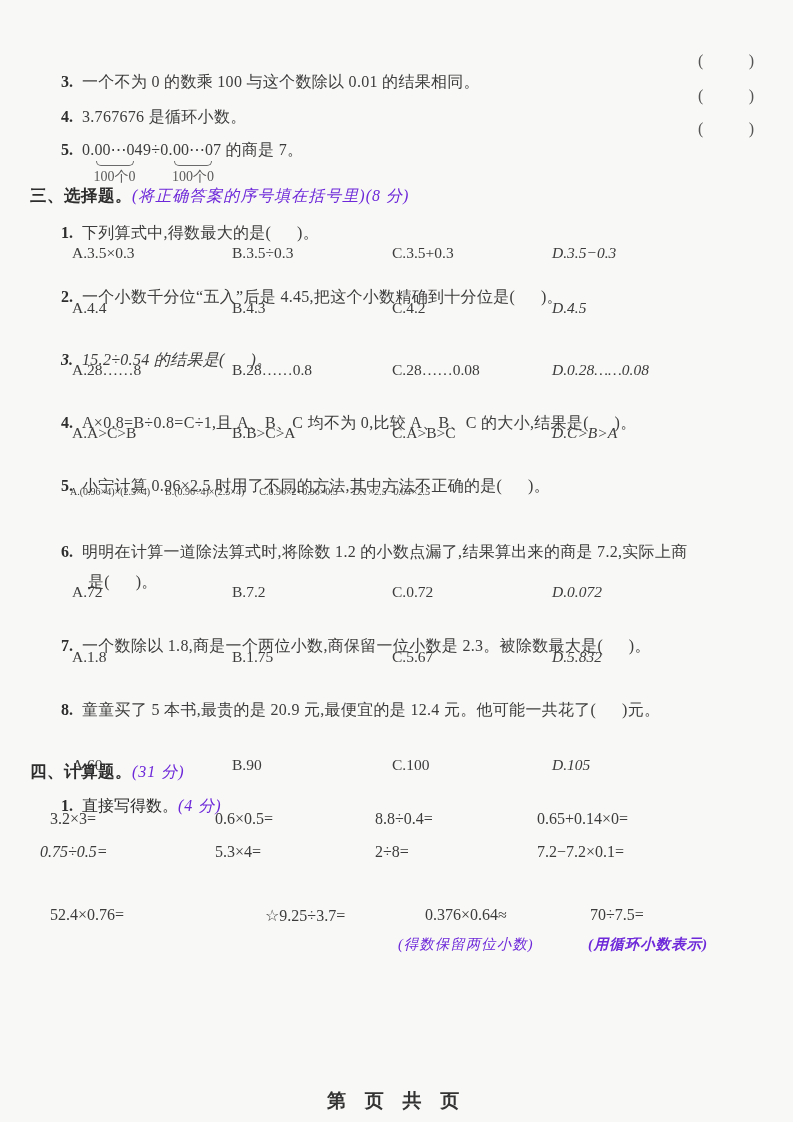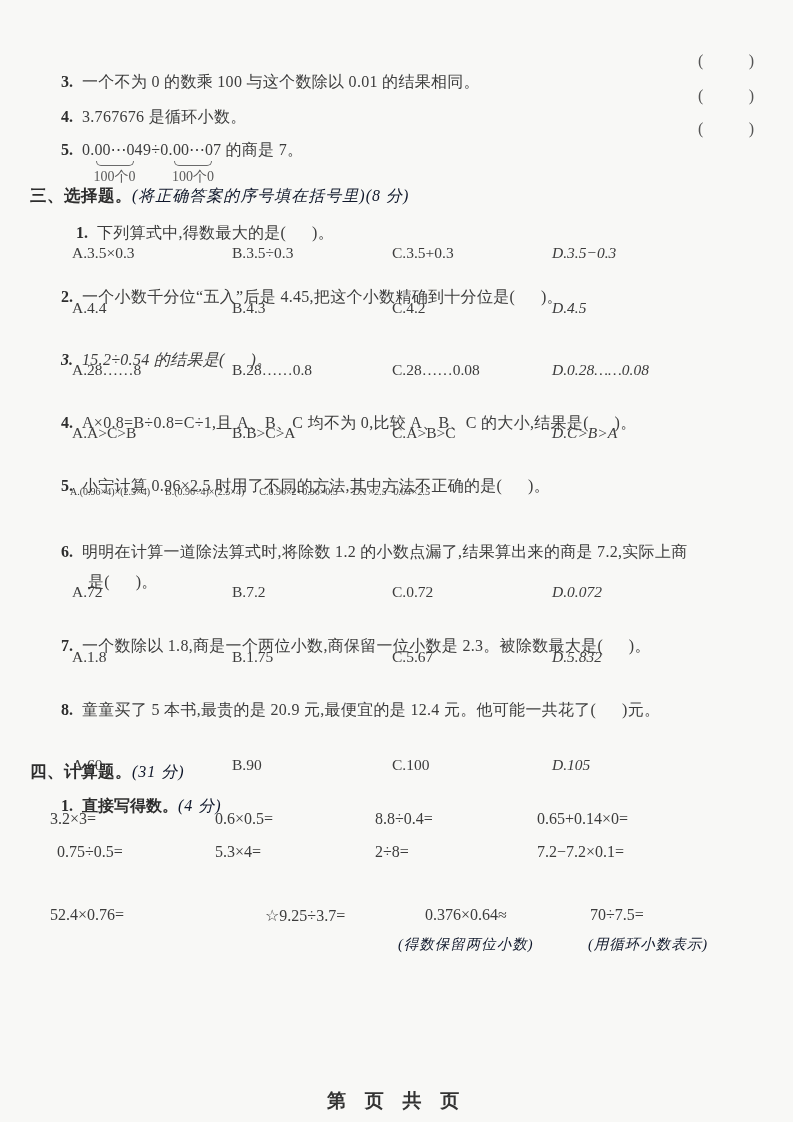--- a/index.html
+++ b/index.html
@@ -10,34 +10,34 @@
   }
   #page{
     position:relative;width:793px;height:1122px;overflow:hidden;
     background:#f8f8f6;
     color:#3c3c3c;
   }
   .line{position:absolute;font-size:16px;line-height:1.25;white-space:pre-wrap;}
   .qnum{font-weight:bold;color:#2e2e2e;margin-right:9px;}
   .stem{letter-spacing:.3px;}
   .heading-title{font-weight:bold;font-size:16.5px;color:#2d2d2d;letter-spacing:.5px;margin-top:8px;}
-  .kaiti{font-style:italic;color:#0f172a;letter-spacing:1px;}
+  .kaiti{font-style:italic;color:#6d28d9;letter-spacing:1px;}
   .opts{position:absolute;left:72px;width:700px;display:flex;font-size:15.5px;}
   .opts .opt{width:160px;flex:0 0 160px;white-space:pre;}
   .opts .opt:last-child{width:auto;flex:1 0 auto;font-style:italic;}
   .opts.tight{left:70px;width:715px;font-size:10px;}
   .opts.tight .opt{width:auto;flex:0 0 auto;margin-right:15px;}
   .tf-bracket{position:absolute;left:698px;width:56px;display:flex;justify-content:space-between;font-size:16px;color:#555;}
   .ub{position:relative;display:inline-block;}
   .ub-brace{position:absolute;left:1px;right:1px;top:100%;height:4px;
     border:1px solid #6a6a6a;border-top:none;border-radius:0 0 7px 7px;margin-top:1px;}
   .ub-label{position:absolute;top:100%;margin-top:8px;left:50%;transform:translateX(-50%);
     font-size:14px;color:#5a5a5a;white-space:nowrap;letter-spacing:0;}
   .cell{position:absolute;white-space:pre;font-size:16px;}
-  .sub-title{font-weight:bold;color:#2d2d2d;}
+  .sub-title{font-weight:normal;color:#2d2d2d;}
   .footer{position:absolute;top:1088px;left:0;width:100%;text-align:center;
     font-size:19px;font-weight:bold;color:#333;letter-spacing:7px;}
 </style>
 </head>
 <body>
 
 <div id="page">
 
   <div class="line" style="top:52px;left:45px;">
     <span class="qnum">3.</span><span class="stem">一个不为 0 的数乘 100 与这个数除以 0.01 的结果相同。</span>
@@ -60,21 +60,21 @@
   </div>
   <div class="tf-bracket" style="top:120px;">
     <span>(</span>
       <span>)</span>
   </div>
 
   <div class="line" style="top:166px;left:14px;">
     <span class="heading-title">三、选择题。</span><span class="kaiti">(将正确答案的序号填在括号里)(8 分)</span>
   </div>
 
-  <div class="line" style="top:203px;left:60px;">
+  <div class="line" style="top:203px;left:45px;">
     <span class="qnum">1.</span><span class="stem">下列算式中,得数最大的是(      )。</span>
   </div>
   <div class="opts" style="top:244px;">
     <span class="opt">A.3.5×0.3</span>
       <span class="opt">B.3.5÷0.3</span>
       <span class="opt">C.3.5+0.3</span>
       <span class="opt">D.3.5−0.3</span>
   </div>
 
   <div class="line" style="top:267px;left:45px;">
@@ -157,32 +157,32 @@
   <div class="line" style="top:776px;left:45px;">
     <span class="qnum">1.</span><span class="sub-title">直接写得数。</span><span class="kaiti">(4 分)</span>
   </div>
   <div>
     <span class="cell" style="top:810px;left:50px;">3.2×3=</span>
     <span class="cell" style="top:810px;left:215px;">0.6×0.5=</span>
     <span class="cell" style="top:810px;left:375px;">8.8÷0.4=</span>
     <span class="cell" style="top:810px;left:537px;">0.65+0.14×0=</span>
   </div>
   <div>
-    <span class="cell" style="top:843px;left:57px;">0.75÷0.5=</span>
+    <span class="cell" style="top:843px;left:40px;font-style:italic;">0.75÷0.5=</span>
     <span class="cell" style="top:843px;left:215px;">5.3×4=</span>
     <span class="cell" style="top:843px;left:375px;">2÷8=</span>
     <span class="cell" style="top:843px;left:537px;">7.2−7.2×0.1=</span>
   </div>
 
   <div>
     <span class="cell" style="top:906px;left:50px;">52.4×0.76=</span>
     <span class="cell" style="top:906px;left:265px;">☆9.25÷3.7=</span>
     <span class="cell" style="top:906px;left:425px;">0.376×0.64≈</span>
     <span class="cell" style="top:906px;left:590px;">70÷7.5=</span>
   </div>
   <div>
     <span class="cell kaiti" style="top:935px;left:398px;font-size:14.5px;">(得数保留两位小数)</span>
-    <span class="cell kaiti" style="top:935px;left:588px;font-size:14.5px;">(用循环小数表示)</span>
+    <span class="cell kaiti" style="top:935px;left:588px;font-size:14.5px;font-weight:bold;">(用循环小数表示)</span>
   </div>
 
   <div class="footer">第 页 共 页</div>
 
 </div>
 
 </body></html>

